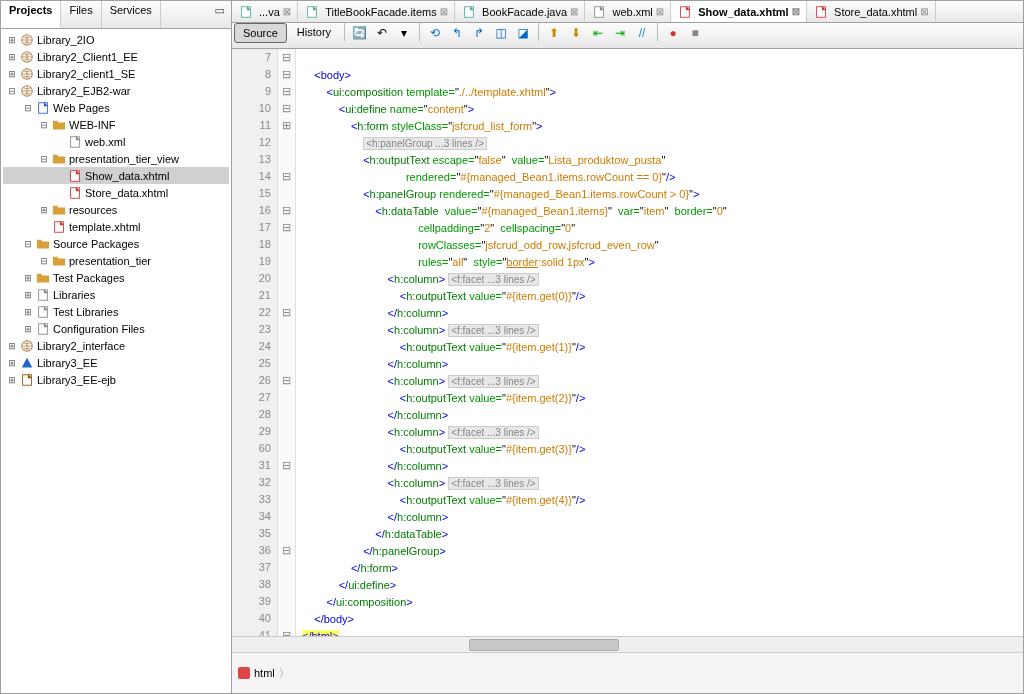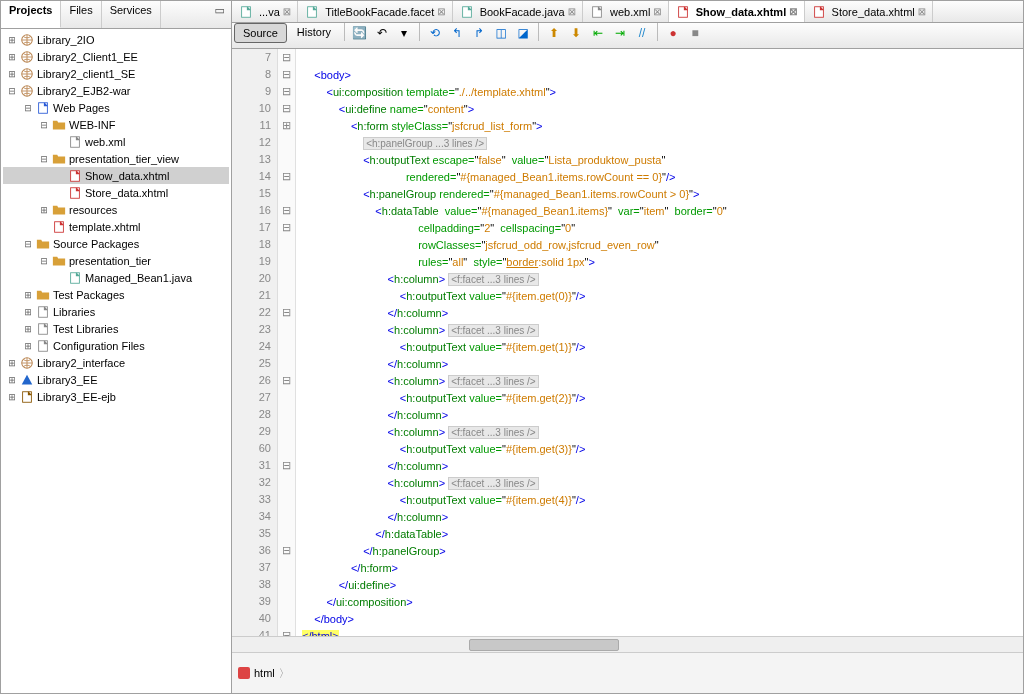--- a/index.html
+++ b/index.html
@@ -187,30 +187,20 @@
         </div>
         <div class="tree-node" style="padding-left: 34px;">
           <span class="tw">⊟</span>
           <span class="ico">
             <svg viewBox="0 0 16 16">
               <path fill="#d8a038" d="M1 3h5l1 2h8v8H1z"></path>
             </svg>
           </span>
           <span>presentation_tier</span>
         </div>
-        <div class="tree-node" style="padding-left: 50px;">
-          <span class="tw"></span>
-          <span class="ico">
-            <svg viewBox="0 0 16 16">
-              <rect x="3" y="2" width="10" height="12" fill="#fff" stroke="#5a9"></rect>
-              <path fill="#5a9" d="M3 2h7l3 3v1h-4V2"></path>
-            </svg>
-          </span>
-          <span>Managed_Bean1.java</span>
-        </div>
         <div class="tree-node" style="padding-left: 18px;">
           <span class="tw">⊞</span>
           <span class="ico">
             <svg viewBox="0 0 16 16">
               <path fill="#d8a038" d="M1 3h5l1 2h8v8H1z"></path>
             </svg>
           </span>
           <span>Test Packages</span>
         </div>
         <div class="tree-node" style="padding-left: 18px;">
@@ -287,21 +277,21 @@
           <span>...va</span>
           <span class="ed-close">⊠</span>
         </div>
         <div class="ed-tab">
           <span class="ico">
             <svg viewBox="0 0 16 16">
               <rect x="3" y="2" width="10" height="12" fill="#fff" stroke="#5a9"></rect>
               <path fill="#5a9" d="M3 2h7l3 3v1h-4V2"></path>
             </svg>
           </span>
-          <span>TitleBookFacade.facet</span>
+          <span>TitleBookFacade.items</span>
           <span class="ed-close">⊠</span>
         </div>
         <div class="ed-tab">
           <span class="ico">
             <svg viewBox="0 0 16 16">
               <rect x="3" y="2" width="10" height="12" fill="#fff" stroke="#5a9"></rect>
               <path fill="#5a9" d="M3 2h7l3 3v1h-4V2"></path>
             </svg>
           </span>
           <span>BookFacade.java</span>

